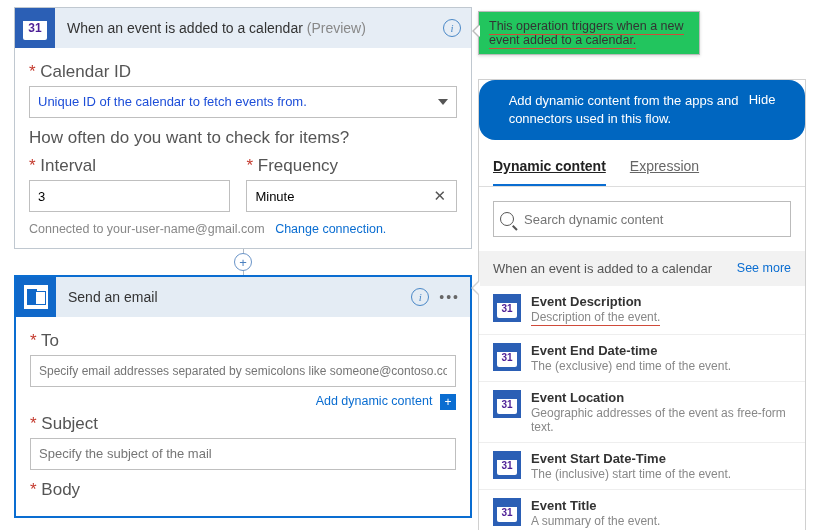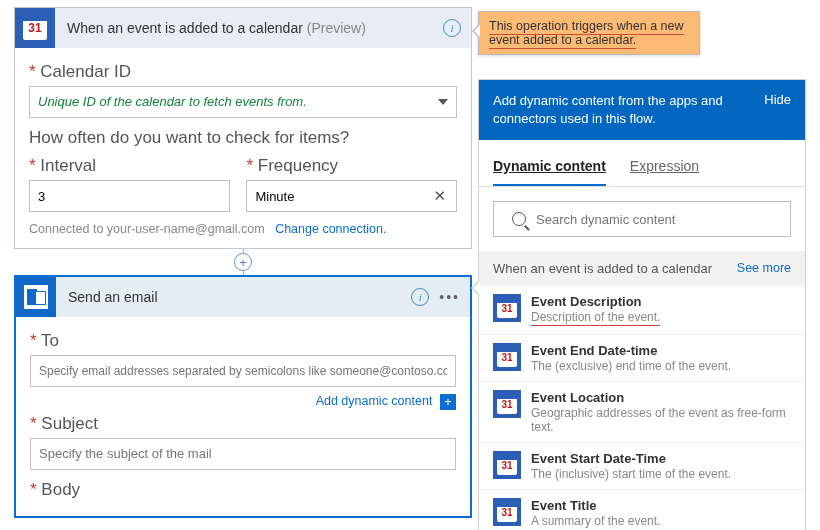--- a/index.html
+++ b/index.html
@@ -8,21 +8,21 @@
 .left-col { position: absolute; left: 14px; top: 7px; width: 458px; }
 .right-col { position: absolute; left: 478px; top: 79px; width: 328px; border: 1px solid #d0d0d0; }
 
 .card { border: 1px solid #c0c8d0; background: #fff; margin-bottom: 0; }
 .card.selected { border: 2px solid #0a6dd1; }
 
 .card-header { height: 40px; display: flex; align-items: center; background: #e6edf5; position: relative; }
 .card-header.alt { background: #e4ecf4; }
 .hdr-icon { width: 40px; height: 40px; background: #2b5fb5; display: flex; align-items: center; justify-content: center; color: #fff; font-size: 11px; }
 .hdr-icon.outlook { background: #1068c9; }
-.cal-box { width: 24px; height: 24px; background: #fff; color: #b91c1c; font-weight: 600; font-size: 12px; display: flex; align-items: center; justify-content: center; border-radius: 2px; position: relative; }
+.cal-box { width: 24px; height: 24px; background: #fff; color: #4c1d95; font-weight: 600; font-size: 12px; display: flex; align-items: center; justify-content: center; border-radius: 2px; position: relative; }
 .cal-box::before { content:""; position:absolute; top:0; left:0; right:0; height:5px; background:#2b5fb5; border-bottom:1px solid #fff;}
 .hdr-title { margin-left: 12px; font-size: 14px; color: #333; }
 .hdr-title .prev { color: #888; }
 .hdr-info { margin-left: auto; margin-right: 10px; width: 18px; height: 18px; border: 1.4px solid #4a88c7; border-radius: 50%; display:flex; align-items:center; justify-content:center; color:#4a88c7; font-size:11px; font-style: italic; font-family: Georgia, serif; cursor: pointer; }
 .hdr-dots { margin-right: 10px; color:#666; letter-spacing: 2px; cursor:pointer; font-size: 14px; }
 
 .card-body { padding: 10px 14px 12px 14px; }
 .lbl { font-size: 17px; color: #555; margin: 4px 0 4px 0; display:block; }
 .req { color: #c43a2e; }
 .field { width: 100%; height: 32px; border: 1px solid #bfbfbf; padding: 0 8px; display:flex; align-items:center; justify-content:space-between; background:#fff; }
@@ -40,32 +40,32 @@
 .plus-circle { position:absolute; left:50%; top:4px; transform:translateX(-50%); width:18px; height:18px; background:#fff; border:1.4px solid #6a94c8; border-radius:50%; display:flex; align-items:center; justify-content:center; color:#4a80c0; font-size:13px; cursor:pointer; }
 
 .add-dyn { text-align:right; margin:6px 0 4px 0; }
 .add-dyn .link { font-size: 12.5px; }
 .plus-sq { display:inline-block; width:16px; height:16px; background:#0a6dd1; color:#fff; text-align:center; line-height:16px; font-size:12px; margin-left:4px; vertical-align:middle; }
 
 .show-adv { margin-top: 10px; font-size: 13px; }
 .show-adv .chev { display:inline-block; transform: translateY(-1px); }
 
 
-.tooltip { position:absolute; left:478px; top:11px; width:222px; background:#fdba74; border:1px solid #bbb; padding:7px 10px; font-size:12.5px; box-shadow:0 1px 3px rgba(0,0,0,.15); }
+.tooltip { position:absolute; left:478px; top:11px; width:222px; background:#22c55e; border:1px solid #bbb; padding:7px 10px; font-size:12.5px; box-shadow:0 1px 3px rgba(0,0,0,.15); }
 .tip-arrow { position:absolute; left:-7px; top:12px; width:0; height:0; border-top:7px solid transparent; border-bottom:7px solid transparent; border-right:7px solid #bbb; }
 .tip-arrow::after { content:""; position:absolute; left:1.5px; top:-6px; border-top:6px solid transparent; border-bottom:6px solid transparent; border-right:6px solid #fff; }
 
 
-.rp-head { background:#0066c0; color:#fff; padding:12px 14px; display:flex; align-items:flex-start; justify-content:space-between; }
+.rp-head { background:#0066c0; color:#fff; padding:12px 14px; display:flex; align-items:flex-start; justify-content:center;border-radius:16px; }
 .rp-head .txt { font-size:13px; line-height:1.4; max-width:240px; }
 .hide-link { color:#fff; font-size:13px; cursor:pointer; }
 .rp-tabs { display:flex; border-bottom:1px solid #ddd; padding: 0 14px; margin-top: 6px; }
 .rp-tab { padding:12px 0 10px 0; margin-right:24px; font-size:14px; color:#666; cursor:pointer;text-decoration:underline; }
 .rp-tab.active { color:#222; font-weight:600; border-bottom:2px solid #0a6dd1; }
-.rp-search { margin:14px; border:1px solid #bbb; height:36px; display:flex; align-items:center; padding:0 18px; }
+.rp-search { margin:14px; border:1px solid #bbb; height:36px; display:flex; align-items:center; padding:0 6px; }
 .rp-search .mag { width:14px; height:14px; border:1.6px solid #555; border-radius:50%; position:relative; margin-right:10px; }
 .rp-search .mag::after { content:""; position:absolute; width:6px; height:1.6px; background:#555; bottom:-3px; right:-5px; transform:rotate(45deg); }
 .rp-search input { border:none; outline:none; flex:1; font-size:13px; }
 
 .rp-section { background:#f2f2f2; padding:10px 14px; display:flex; justify-content:space-between; font-size:13px; color:#555; }
 .rp-section .more { color:#0a6dd1; cursor:pointer; font-size: 12.5px; }
 
 .rp-item { display:flex; padding:8px 14px; align-items:flex-start; border-bottom:1px solid #eee; cursor:pointer; }
 .rp-item:last-child { border-bottom:none; }
 .rp-item .ic { width:28px; height:28px; background:#2b5fb5; display:flex; align-items:center; justify-content:center; margin-right:10px; flex-shrink:0; }
@@ -92,21 +92,21 @@
         </div>
       <div class="hdr-title">
         <span>When an event is added to a calendar</span>
         <span class="prev">(Preview)</span>
       </div>
       <div class="hdr-info">i</div>
     </div>
     <div class="card-body">
       <span class="lbl"><span class="req">* </span><span>Calendar ID</span></span>
       <div class="field">
-        <input readonly="" style="color: #15803d; font-style: italic;" class="und-red" value="Unique ID of the calendar to fetch events from.">
+        <input readonly="" style="color: #1d4ed8;" class="und-red" value="Unique ID of the calendar to fetch events from.">
         <div class="chev-down"></div>
       </div>
       <span class="lbl" style="margin-top:10px">How often do you want to check for items?</span>
       <div class="row2">
         <div>
           <span class="lbl"><span class="req">* </span><span>Interval</span></span>
           <div class="field">
             <input value="3" style="">
           </div>
         </div>

